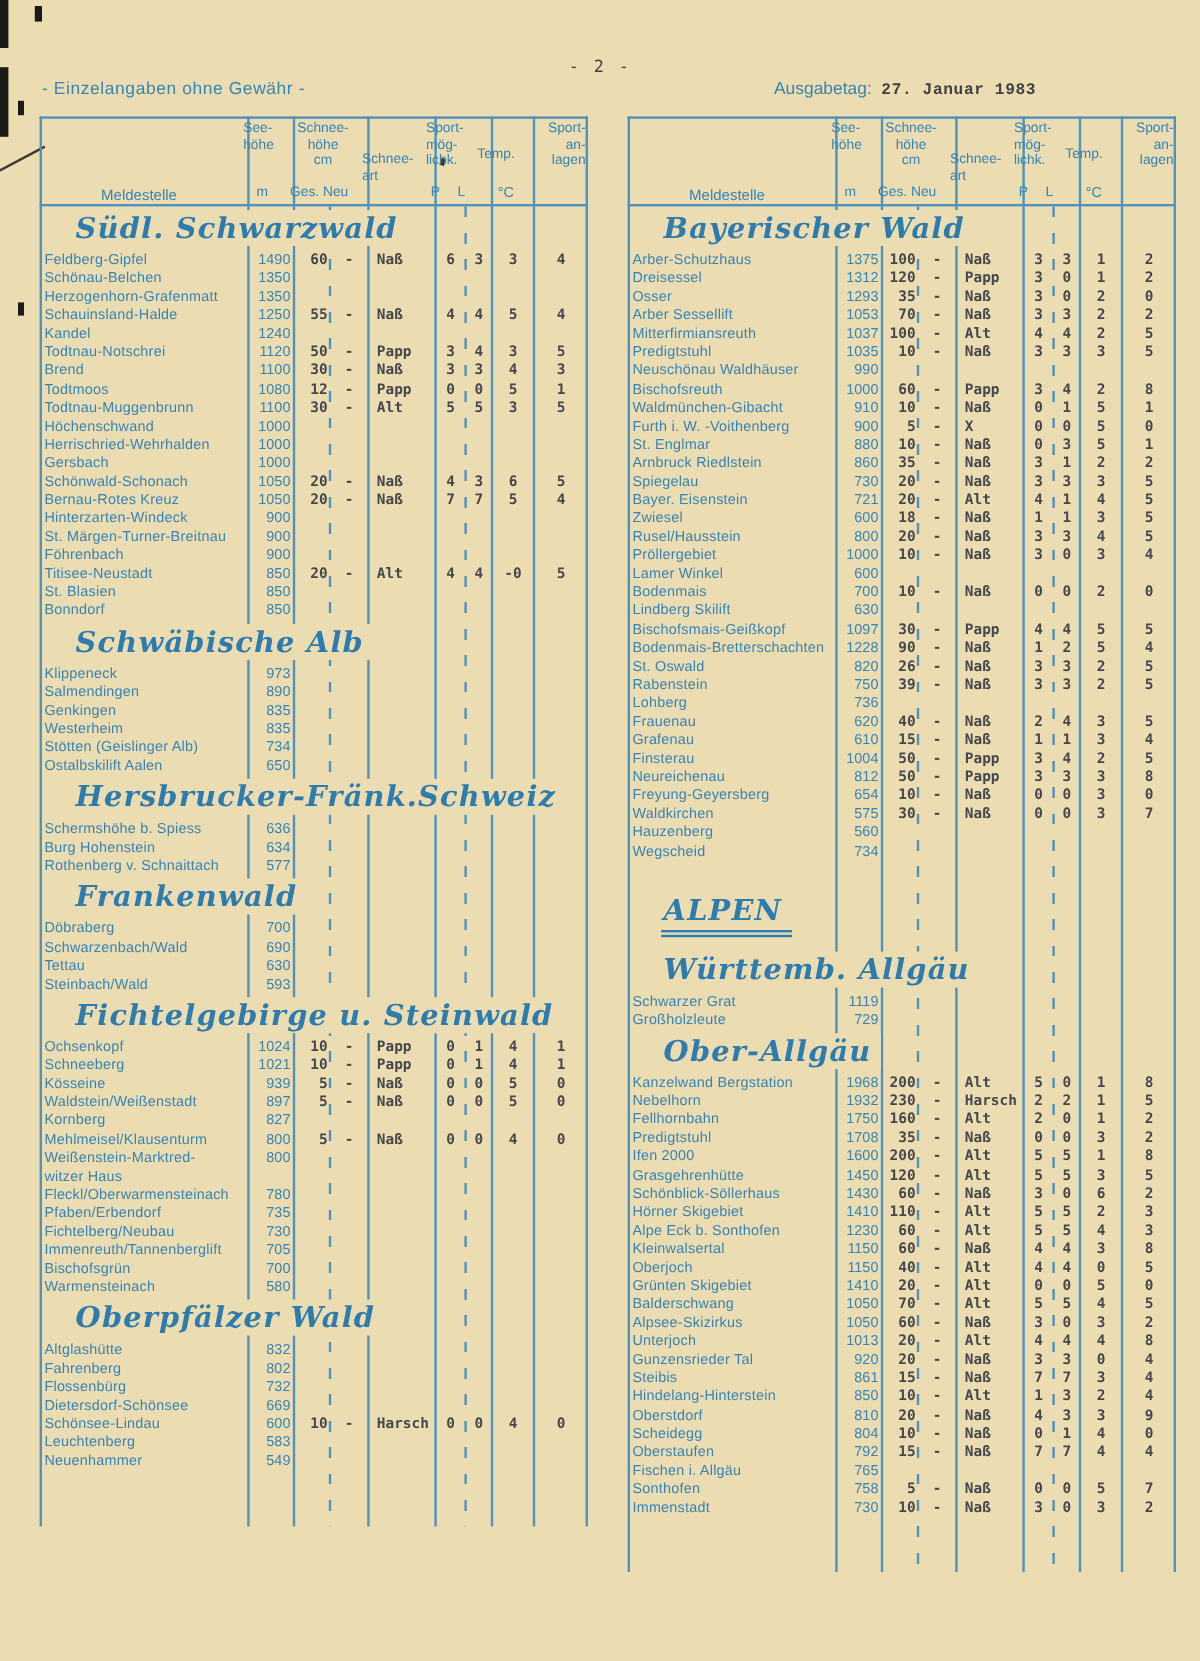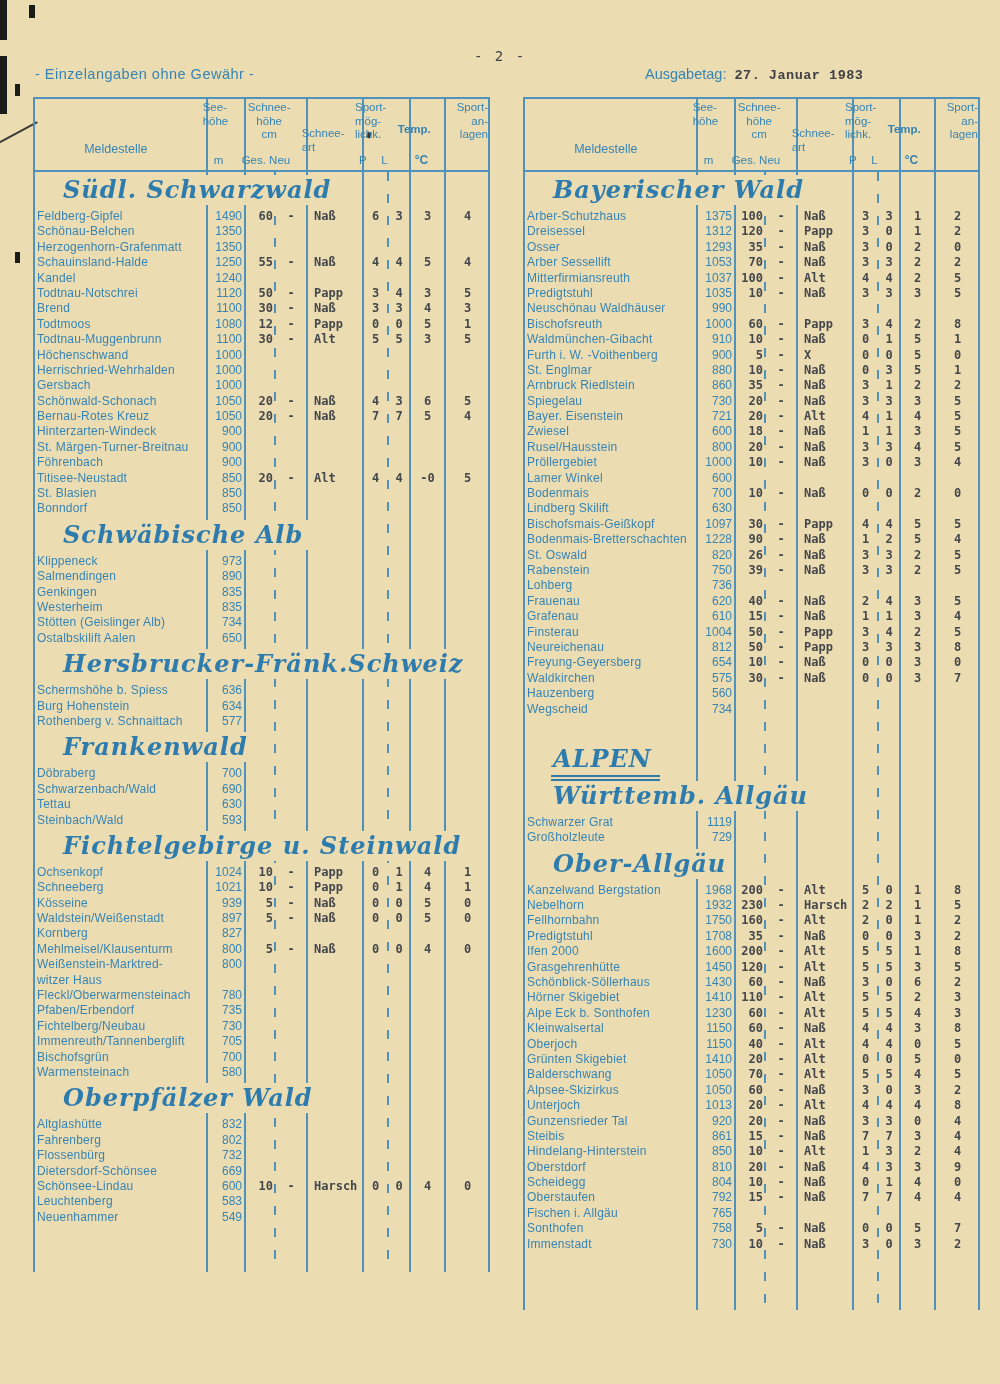--- a/index.html
+++ b/index.html
@@ -23,36 +23,36 @@
   .tbl.left{left:33px;height:1175px;}
   .tbl.right{left:523px;height:1213px;}
   .vl{position:absolute;top:0;width:2px;height:100%;background:var(--line,#4f93bc);z-index:0;}
   .vl.dash{top:75px;height:calc(100% - 75px);
     background:repeating-linear-gradient(to bottom,var(--line,#4f93bc) 0 9px,transparent 9px 22px);}
   .topline{position:absolute;top:0;left:0;width:100%;height:2px;background:var(--line,#4f93bc);z-index:2;}
 
   .hdr{position:relative;height:73px;border-bottom:2px solid var(--line,#4f93bc);
     display:flex;z-index:1;color:#3684b4;font-size:11.5px;line-height:13.5px;}
   .hcell{position:relative;height:100%;}
-  .h-meld{width:174px;display:flex;align-items:flex-end;justify-content:center;padding-bottom:14px;box-sizing:border-box;font-size:12.5px;}
-  .h-m{width:42px;}.h-cm{width:62px;}.h-art{width:56px;}.h-sport{width:47px;}.h-temp{width:54px;font-weight:bold;}.h-anl{width:45px;}
+  .h-meld{width:174px;display:flex;align-items:flex-end;justify-content:center;box-sizing:border-box;font-size:12.5px;}
+  .h-m{width:42px;}.h-cm{width:62px;}.h-art{width:56px;}.h-sport{width:47px;}.h-temp{width:54px;}.h-anl{width:45px;}
   .htop{position:absolute;top:4px;left:4px;right:2px;white-space:nowrap;}
   .hbot{position:absolute;bottom:3px;left:3px;right:3px;white-space:nowrap;}
   .h-m .hbot{text-align:center;}
   .h-sport .hbot{display:flex;justify-content:space-between;padding:0 5px;}
   .h-temp .htop{top:26px;left:2px;}
   .h-temp .hbot{text-align:center;font-size:12px;}
   .h-art .htop{top:30px;}
 
   .tbody{position:relative;z-index:1;}
   .s-head{height:37px;line-height:36px;
     font-family:"DejaVu Serif",serif;font-style:italic;font-weight:bold;
     font-size:24px;color:#2e7cad;letter-spacing:1px;padding-left:28px;white-space:nowrap;}
   .s-head span{background:var(--paper,#ecdcb2);padding:0 8px 0 2px;display:inline-block;line-height:30px;}
-  .s-head.s-ul{margin-top:24px;}
+  .s-head.s-ul{margin-top:24px;margin-bottom:12px;}
   .s-head.s-ul span{border-bottom:6px double #2e7cad;padding-bottom:1px;}
 
   .row{display:flex;height:15.4px;line-height:15.4px;}
   .cell{box-sizing:border-box;white-space:nowrap;}
   .c-name{width:174px;color:#3684b4;font-size:12px;padding-left:4px;letter-spacing:0.2px;overflow:visible;}
   .c-m{width:38px;color:#3684b4;font-size:12px;text-align:right;padding-right:3px;}
   .tw,.c-ges,.c-neu,.c-art,.c-p,.c-l,.c-temp,.c-anl{
     font-family:"DejaVu Sans Mono",monospace;font-size:12px;color:#44474b;font-weight:600;}
   .c-ges{width:30px;text-align:right;padding-right:2px;}
   .c-neu{width:32px;text-align:center;}

